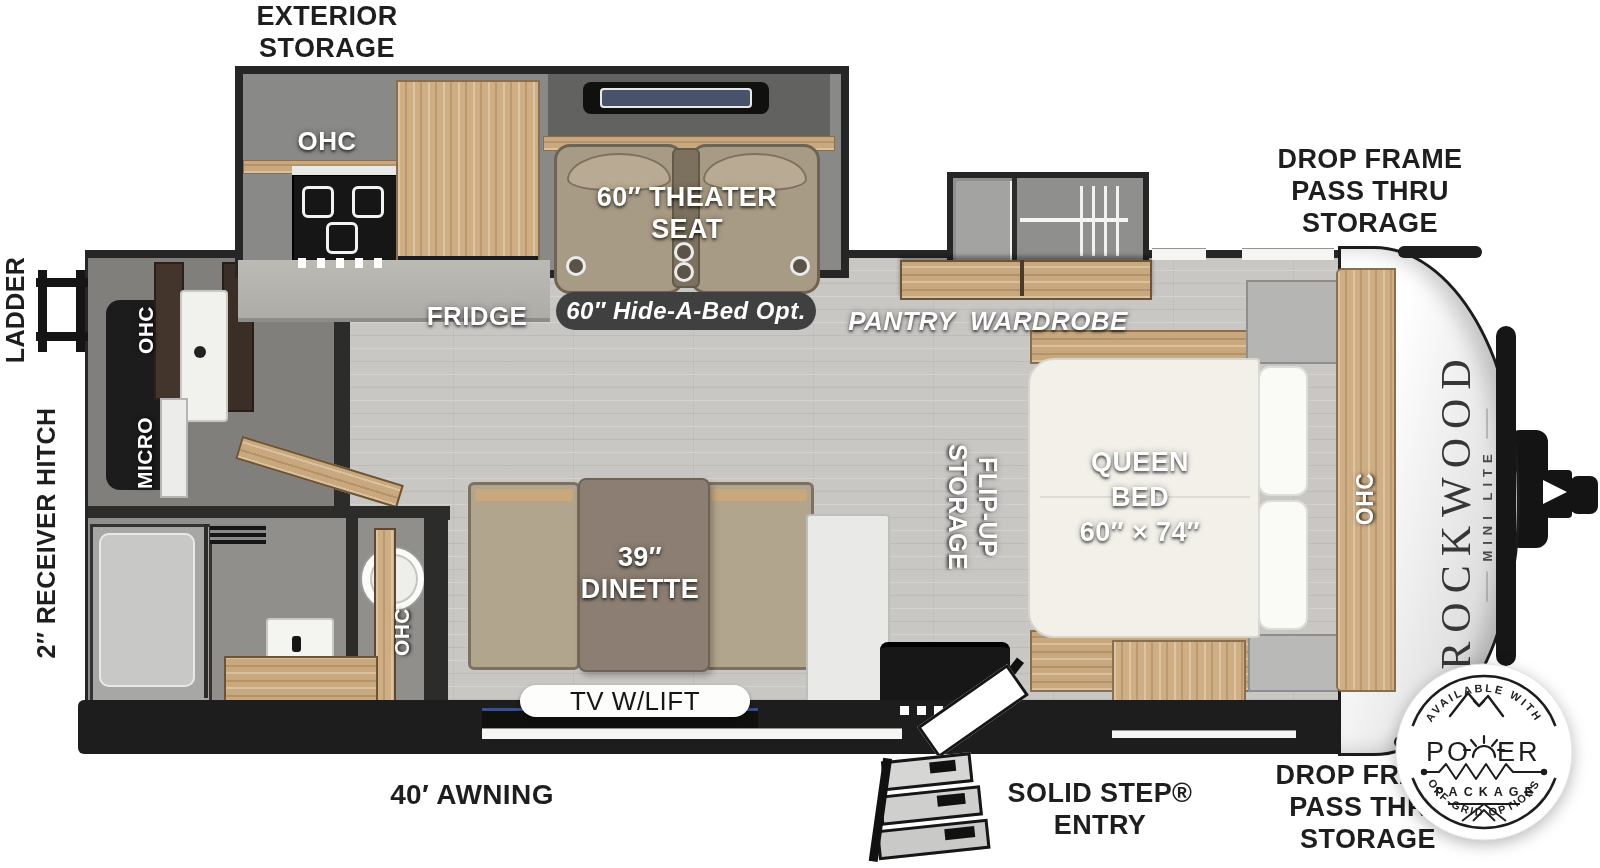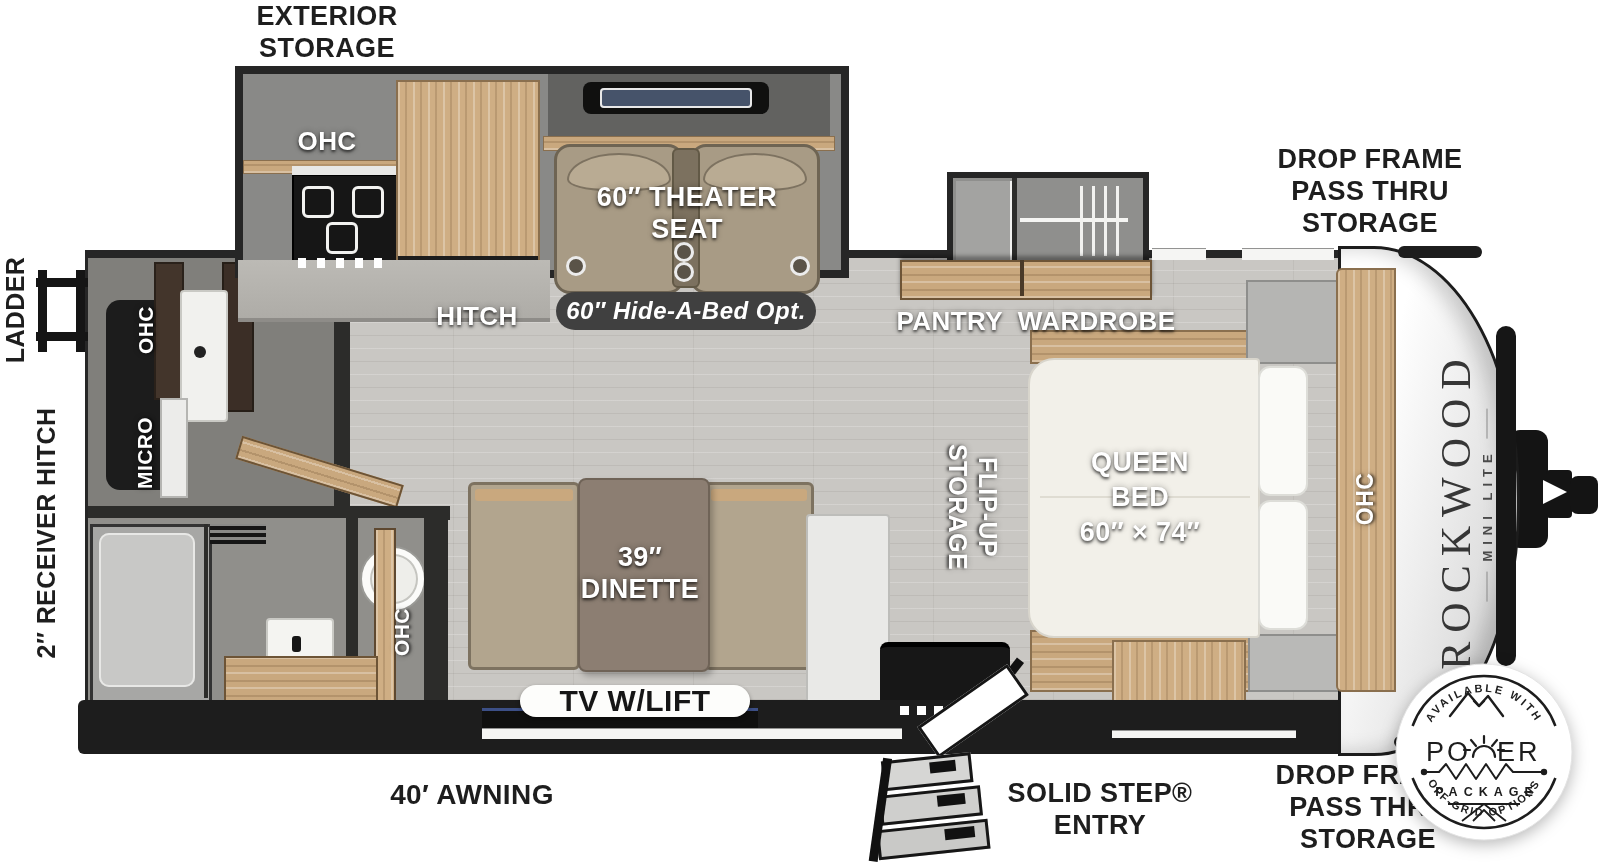--- a/index.html
+++ b/index.html
@@ -157,41 +157,41 @@
   <div class="lbl rot-l" style="left:16px;top:310px;font-size:25px;">LADDER</div>
   <div class="lbl rot-l" style="left:47px;top:533px;font-size:25px;">2″ RECEIVER HITCH</div>
   <div class="lbl" style="left:472px;top:795px;font-size:28px;">40′ AWNING</div>
   <div class="lbl" style="left:1100px;top:810px;font-size:27px;">SOLID STEP®
 ENTRY</div>
   <div class="lbl" style="left:1368px;top:808px;font-size:27px;z-index:2;">DROP FRAME
 PASS THRU
 STORAGE</div>
 
   <div class="lbl white" style="left:327px;top:141px;font-size:26px;z-index:6;">OHC</div>
-  <div class="lbl white" style="left:477px;top:316px;font-size:26px;">HITCH</div>
+  <div class="lbl white" style="left:477px;top:316px;font-size:26px;">FRIDGE</div>
   <div class="lbl white" style="left:687px;top:214px;font-size:27px;">60″ THEATER
 SEAT</div>
-  <div class="lbl white" style="left:1036px;top:321px;font-size:26px;white-space:pre;">PANTRY  WARDROBE</div>
+  <div class="lbl white" style="left:988px;top:321px;font-size:26px;white-space:pre;font-style:italic;">PANTRY  WARDROBE</div>
   <div class="lbl white" style="left:1140px;top:498px;font-size:27px;line-height:1.3;">QUEEN
 BED
 60″ × 74″</div>
   <div class="lbl white rot-r" style="left:972px;top:507px;font-size:25px;">FLIP-UP
 STORAGE</div>
   <div class="lbl white rot-l" style="left:1366px;top:499px;font-size:23px;z-index:6;">OHC</div>
   <div class="lbl white rot-l" style="left:146px;top:330px;font-size:21px;">OHC</div>
   <div class="lbl white rot-l" style="left:145px;top:453px;font-size:21px;">MICRO</div>
   <div class="lbl white rot-l" style="left:402px;top:632px;font-size:21px;">OHC</div>
   <div class="lbl white" style="left:640px;top:574px;font-size:27px;">39″
 DINETTE</div>
 
   <div class="pill" style="left:556px;top:292px;width:260px;height:38px;background:#404040;border-radius:19px;">
     <span style="color:#fff;font-style:italic;font-weight:800;font-size:24px;letter-spacing:.5px;">60″ Hide-A-Bed Opt.</span>
   </div>
   <div class="pill" style="left:520px;top:685px;width:230px;height:32px;background:#fdfdfb;border-radius:16px;box-shadow:0 2px 4px rgba(0,0,0,.4);">
-    <span style="color:#161616;font-weight:700;font-size:30px;letter-spacing:.5px;">TV W/LIFT</span>
+    <span style="color:#161616;font-weight:400;font-size:26px;letter-spacing:.5px;">TV W/LIFT</span>
   </div>
 
   <div class="abs" style="left:1456px;top:510px;transform:translate(-50%,-50%) rotate(-90deg);font-family:'Liberation Serif',serif;
               font-size:42px;font-weight:400;letter-spacing:9px;color:#363636;z-index:6;white-space:nowrap;">ROCKWOOD</div>
   <div class="abs" style="left:1487px;top:505px;transform:translate(-50%,-50%) rotate(-90deg);display:flex;align-items:center;gap:10px;z-index:6;">
     <span style="display:inline-block;width:30px;height:1px;background:#8a8a8a;"></span>
     <span style="font-size:13px;font-weight:700;letter-spacing:6px;color:#4a4a4a;white-space:nowrap;">MINI LITE</span>
     <span style="display:inline-block;width:30px;height:1px;background:#8a8a8a;"></span>
   </div>
 

